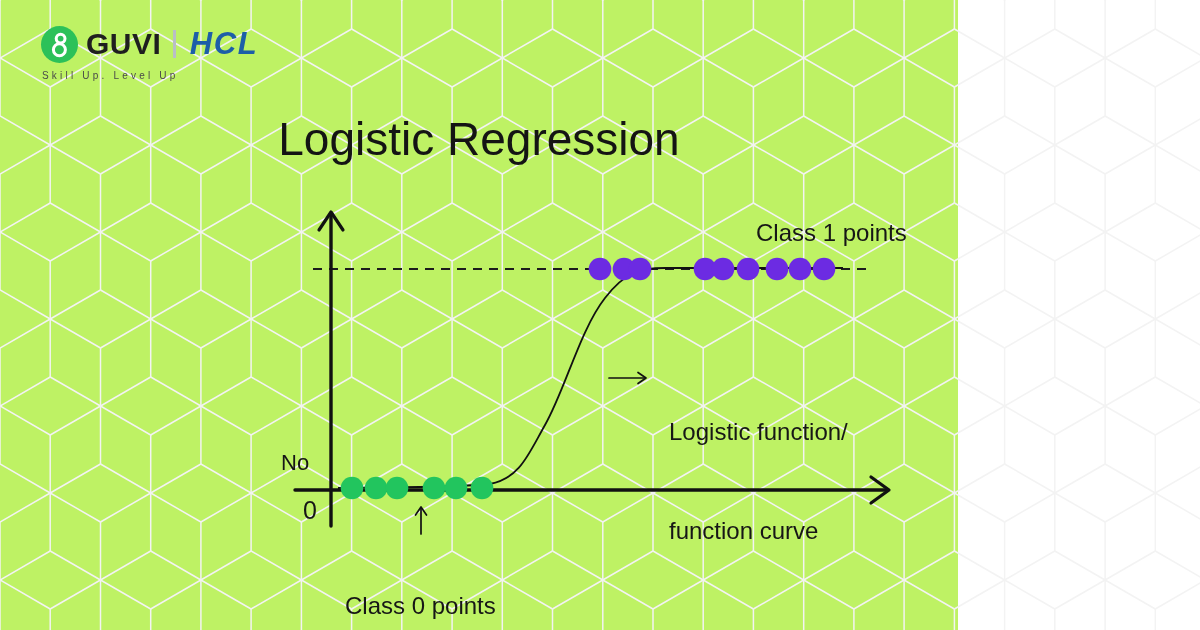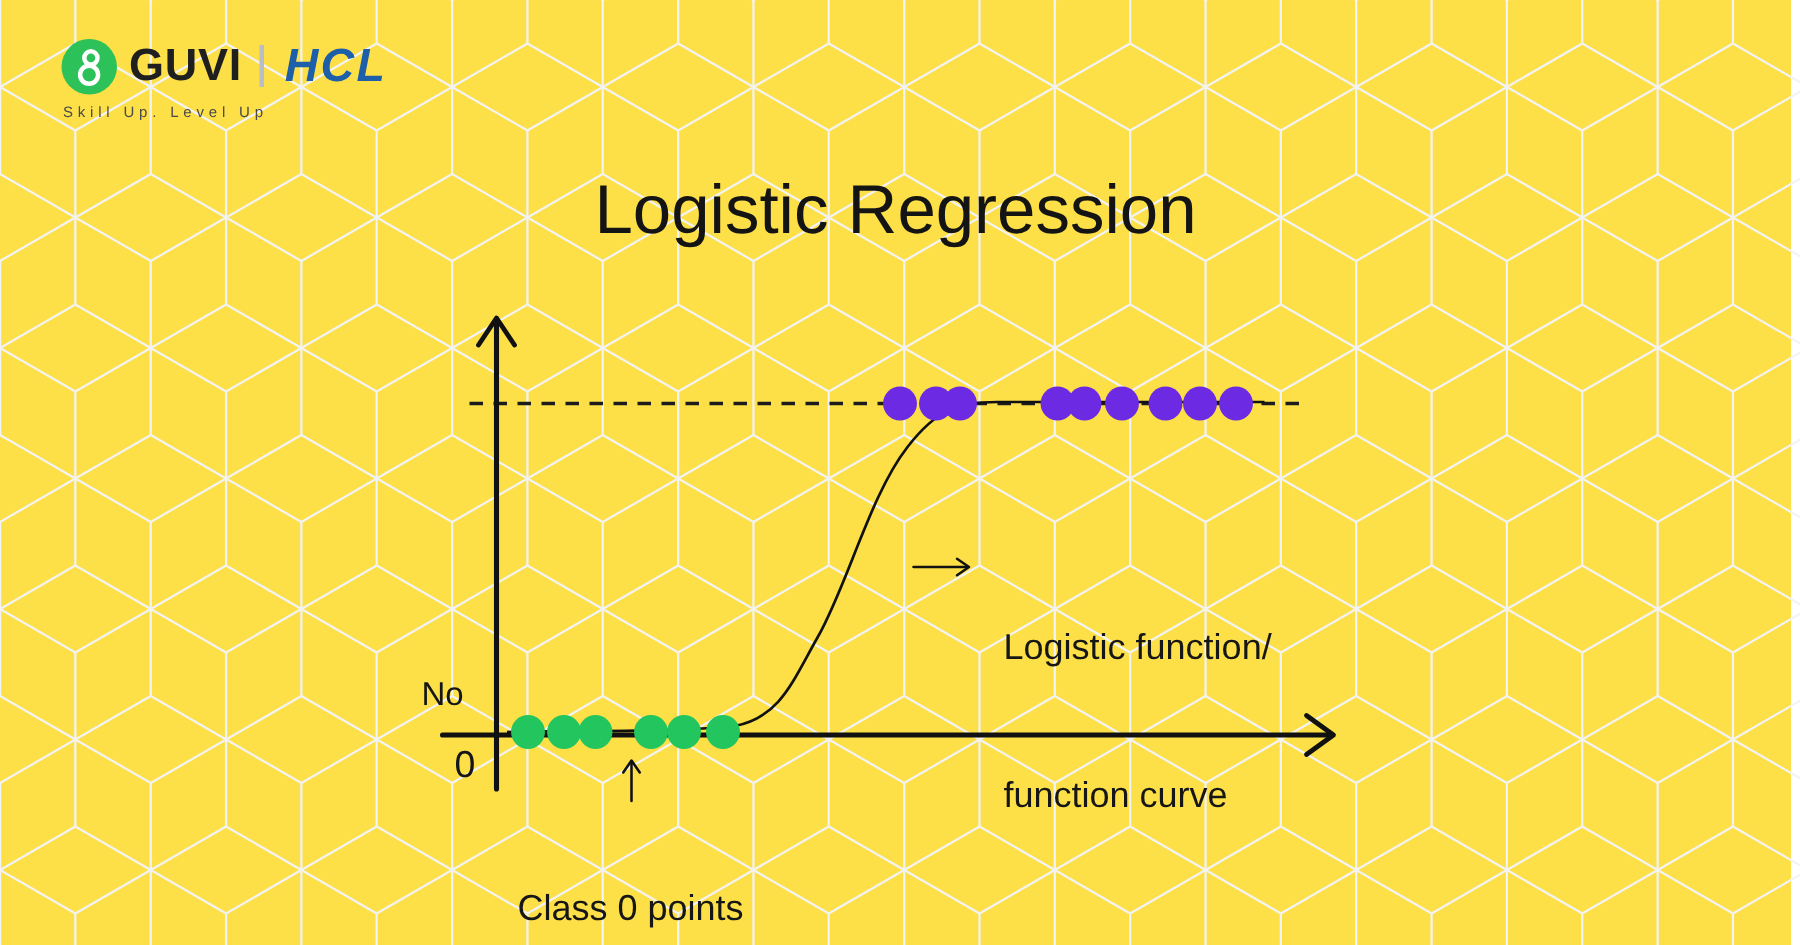--- a/index.html
+++ b/index.html
@@ -4,22 +4,22 @@
 <style>
   html, body { margin: 0; padding: 0; }
   body {
     width: 1200px; height: 630px;
     font-family: "Liberation Sans", sans-serif;
     background: #ffffff;
     overflow: hidden;
   }
   .canvas {
     position: relative;
-    width: 1194px; height: 630px;
-    background: #fde047;
+    width: 958px; height: 630px;
+    background: #bef264;
   }
   svg.bg {
     position: absolute; inset: 0;
     width: 1200px; height: 630px;
     z-index: 0;
   }
   header { position: absolute; left: 41px; top: 25px; z-index: 2; }
   .logo-row { display: flex; align-items: center; height: 38px; }
   .logo-circle {
     width: 37px; height: 37px; border-radius: 50%;
@@ -1033,20 +1033,21 @@
       <line x1="421" y1="534" x2="421" y2="509"></line>
       <polyline points="415.5,515 421,507 426.5,515"></polyline>
     </g>
 
     <g stroke="#111111" fill="none" stroke-linecap="round" stroke-linejoin="round" stroke-width="1.7">
       <line x1="609" y1="378" x2="645" y2="378"></line>
       <polyline points="638,372.5 646,378 638,383.5"></polyline>
     </g>
   </svg>
 
+  <div class="lbl lbl-class1">Class 1 points</div>
   <div class="lbl lbl-no">No</div>
   <div class="lbl lbl-zero">0</div>
   <div class="lbl lbl-class0">Class 0 points</div>
   <div class="lbl lbl-curve">
     <div>Logistic function/</div>
     <div>function curve</div>
   </div>
 
 </div>
 

